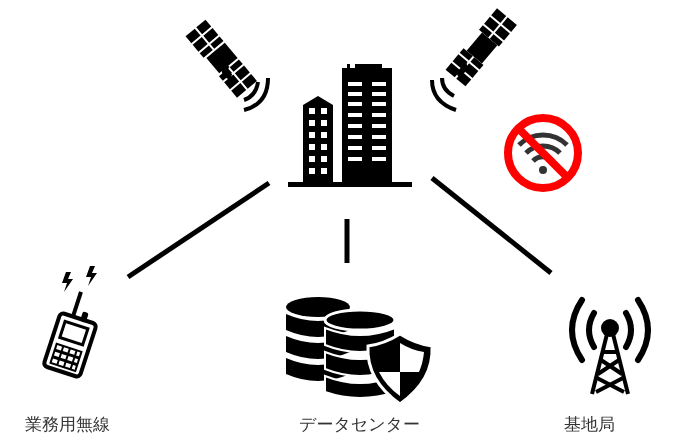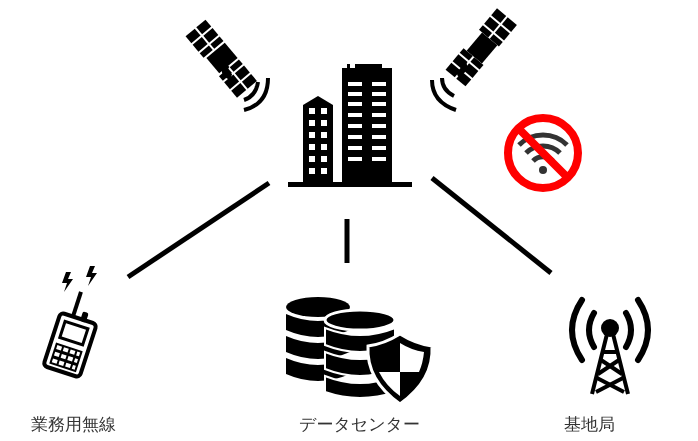--- a/index.html
+++ b/index.html
@@ -172,15 +172,15 @@
       <line x1="613" y1="334" x2="628" y2="394"></line>
       <line x1="603" y1="352" x2="617" y2="352"></line>
       <line x1="601" y1="360" x2="622" y2="374"></line>
       <line x1="619" y1="360" x2="598" y2="374"></line>
       <line x1="597" y1="378" x2="624" y2="392"></line>
       <line x1="623" y1="378" x2="596" y2="392"></line>
     </g>
   </g>
 </svg>
 
-<div class="label" style="left:31px;top:413px;">業務用無線</div>
+<div class="label" style="left:25px;top:413px;">業務用無線</div>
 <div class="label" style="left:299px;top:413px;text-align:right;">データセンター</div>
 <div class="label" style="left:564px;top:413px;">基地局</div>
 
 </body></html>

